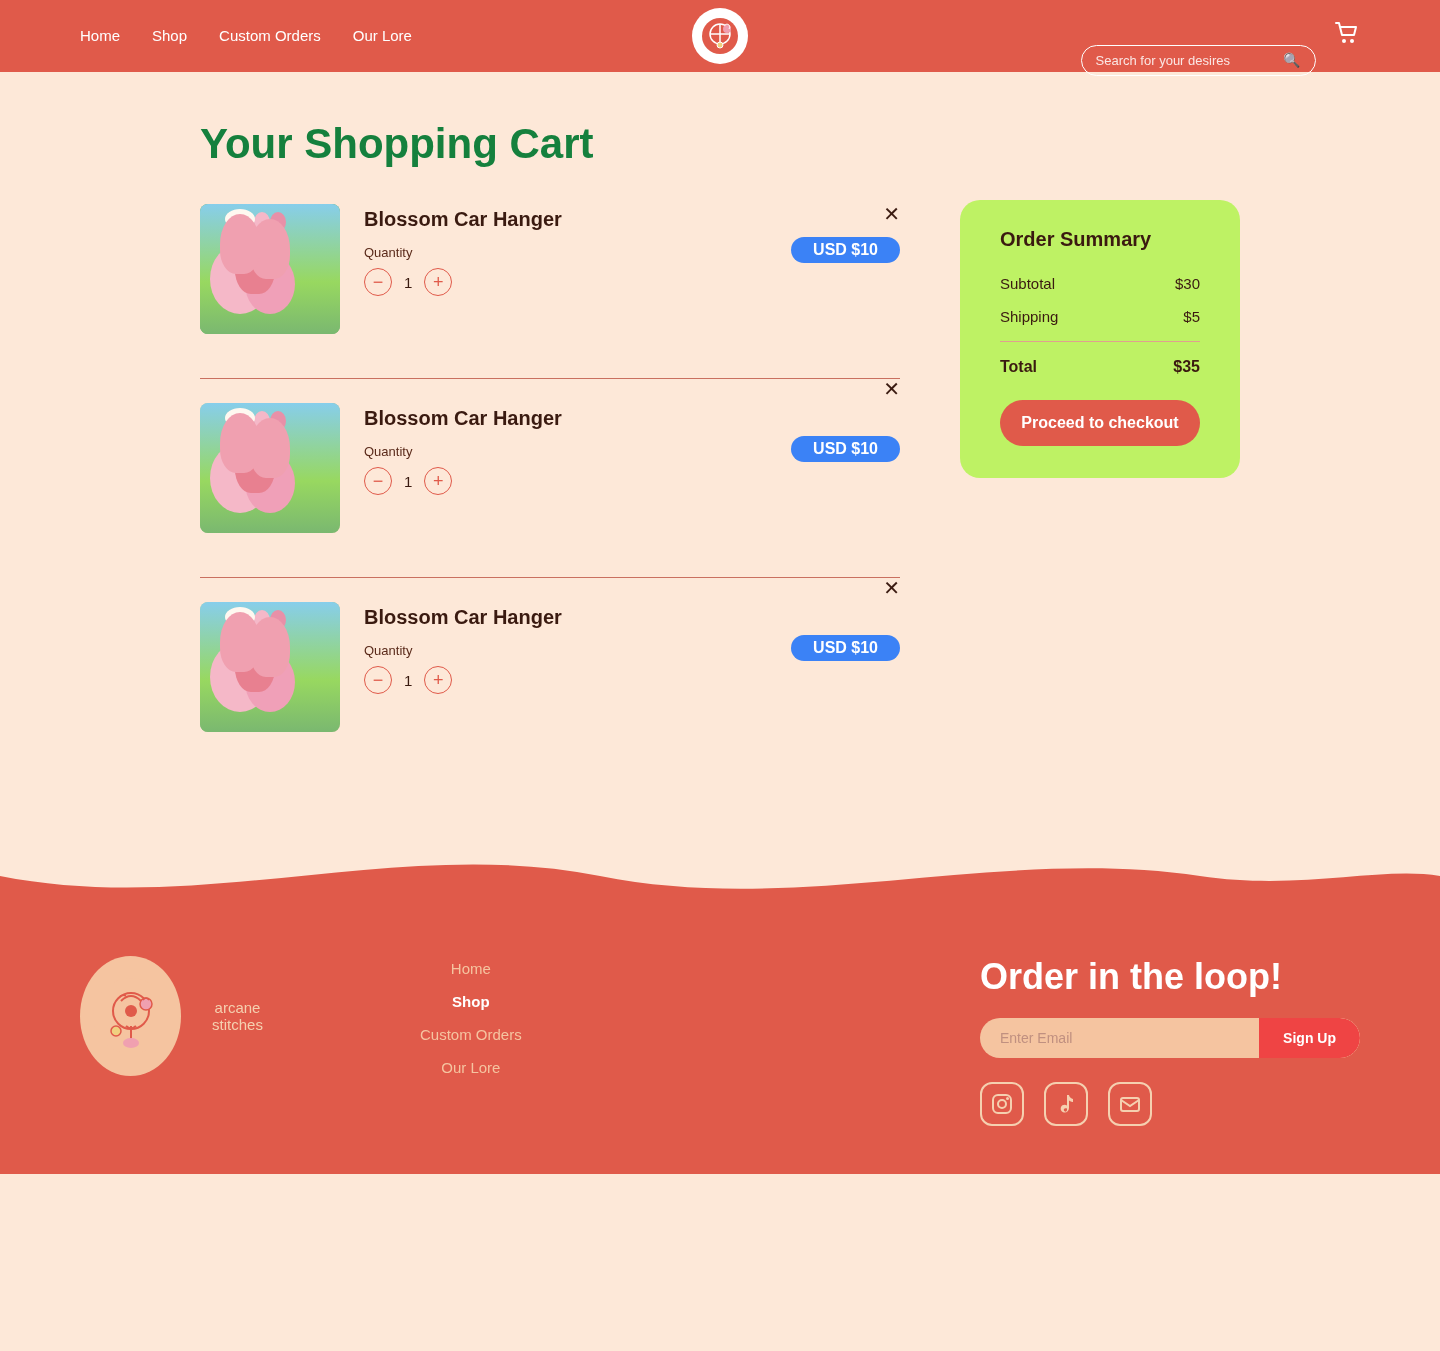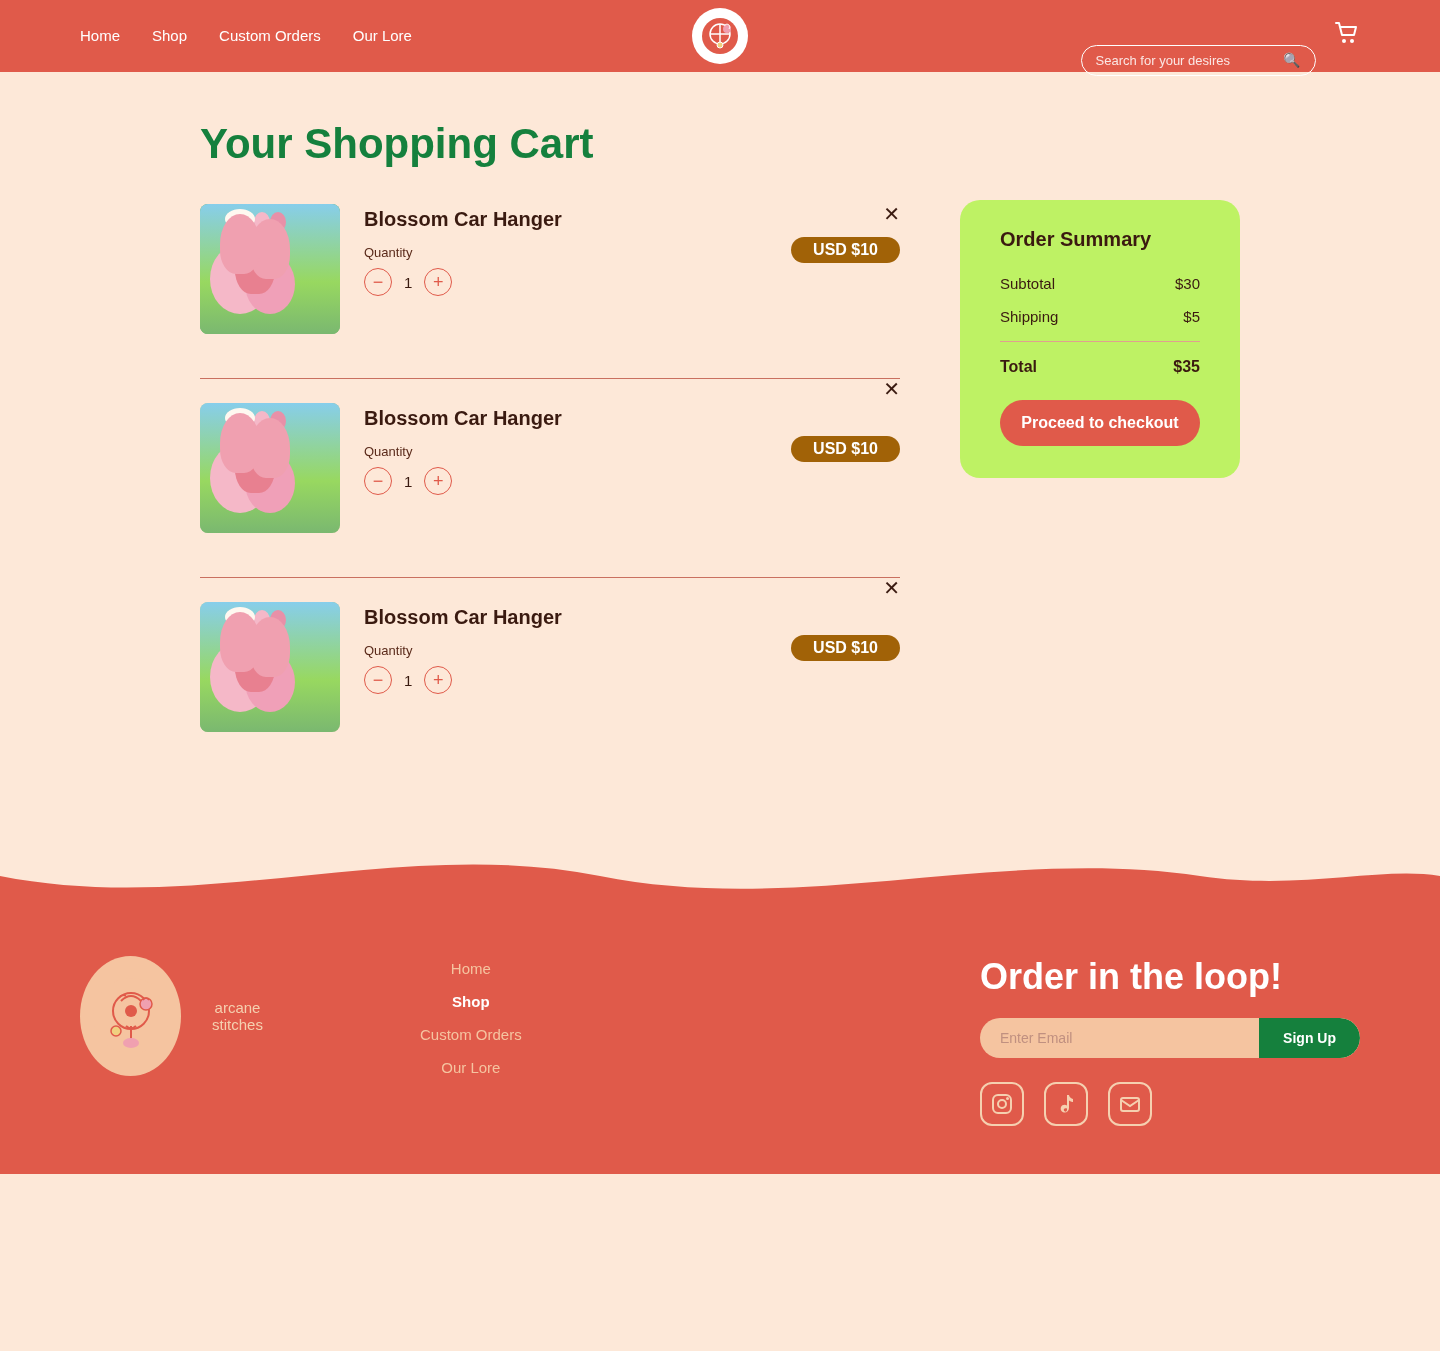--- a/index.html
+++ b/index.html
@@ -153,21 +153,21 @@
       align-items: center;
       justify-content: center;
       line-height: 1;
     }
     .qty-value {
       font-size: 15px;
       color: #3a1a10;
       font-family: Arial, sans-serif;
     }
     .item-price {
-      background: #a16207;
+      background: #3b82f6;
       color: #fff;
       padding: 4px 22px;
       border-radius: 24px;
       font-size: 16px;
       font-weight: 700;
       font-family: Arial, sans-serif;
       white-space: nowrap;
       align-self: center;
       margin-left: auto;
     }
@@ -310,21 +310,21 @@
       background: transparent;
       border: none;
       outline: none;
       padding: 12px 20px;
       font-size: 14px;
       color: #8a5040;
       font-family: Arial, sans-serif;
     }
     .email-input::placeholder { color: #c09080; }
     .signup-btn {
-      background: #15803d;
+      background: #ef4444;
       color: #fff;
       border: none;
       padding: 12px 24px;
       font-size: 14px;
       font-weight: 600;
       cursor: pointer;
       border-radius: 0 28px 28px 0;
       font-family: Arial, sans-serif;
     }
     .social-icons {

